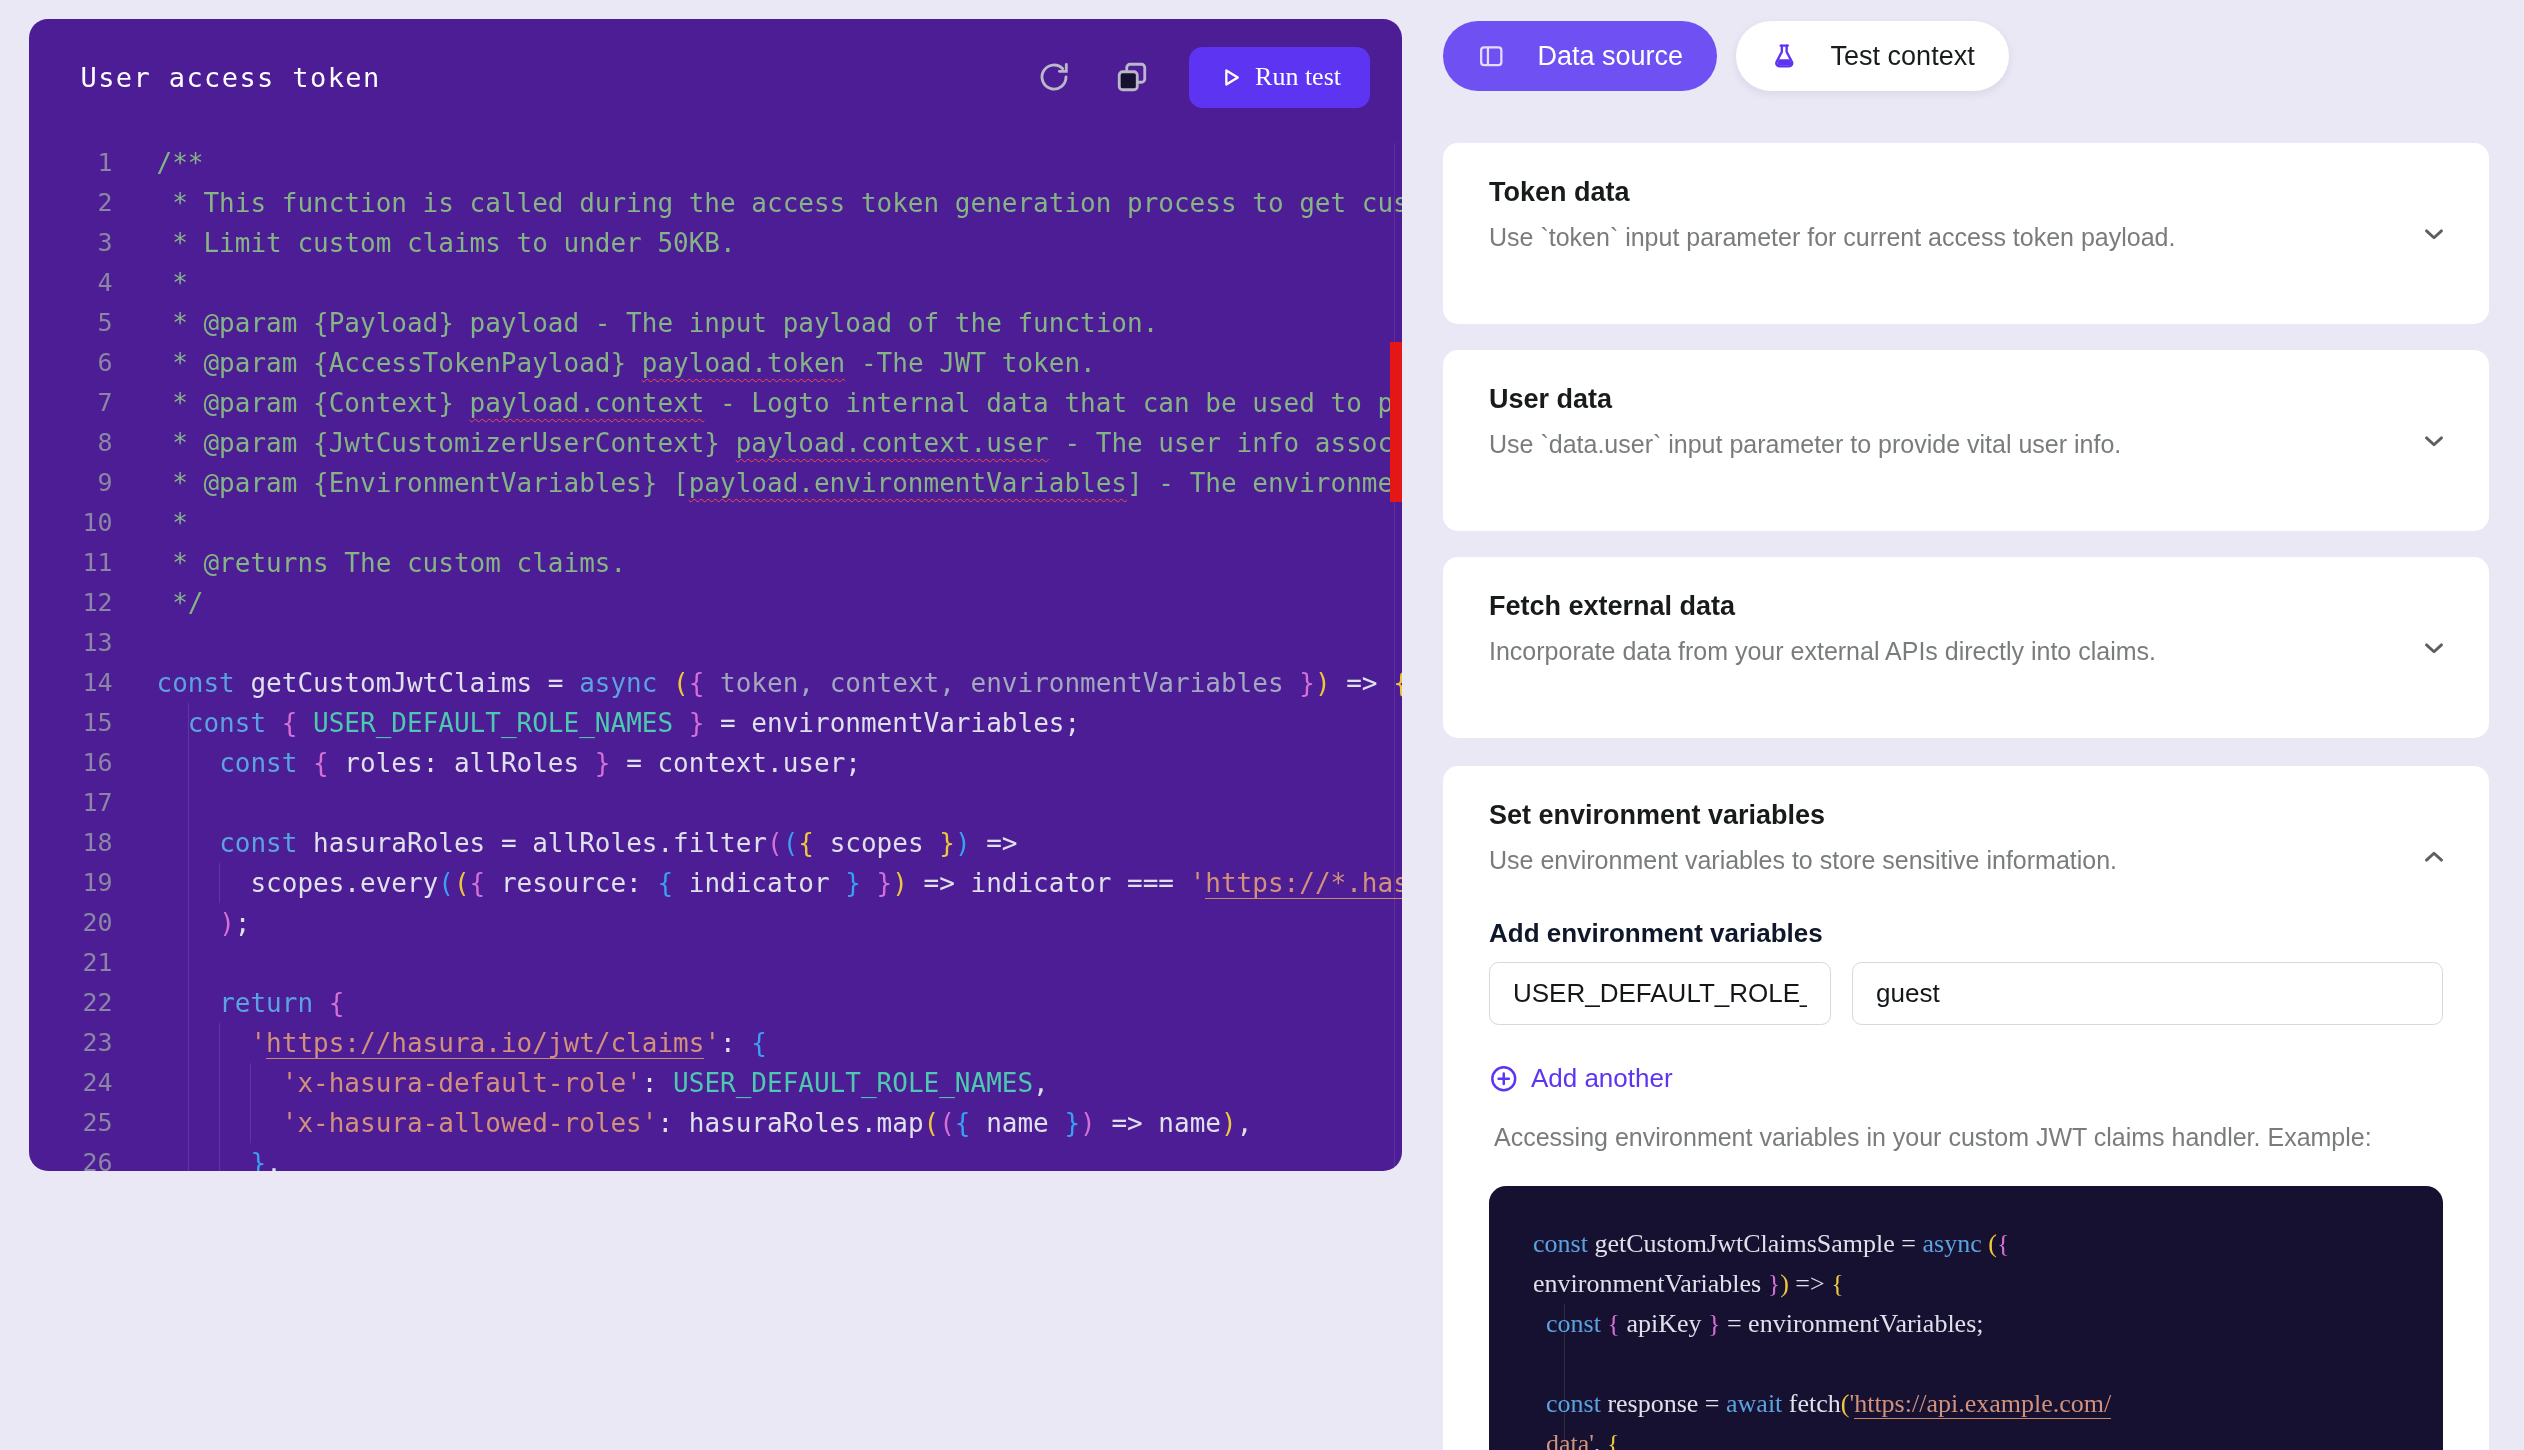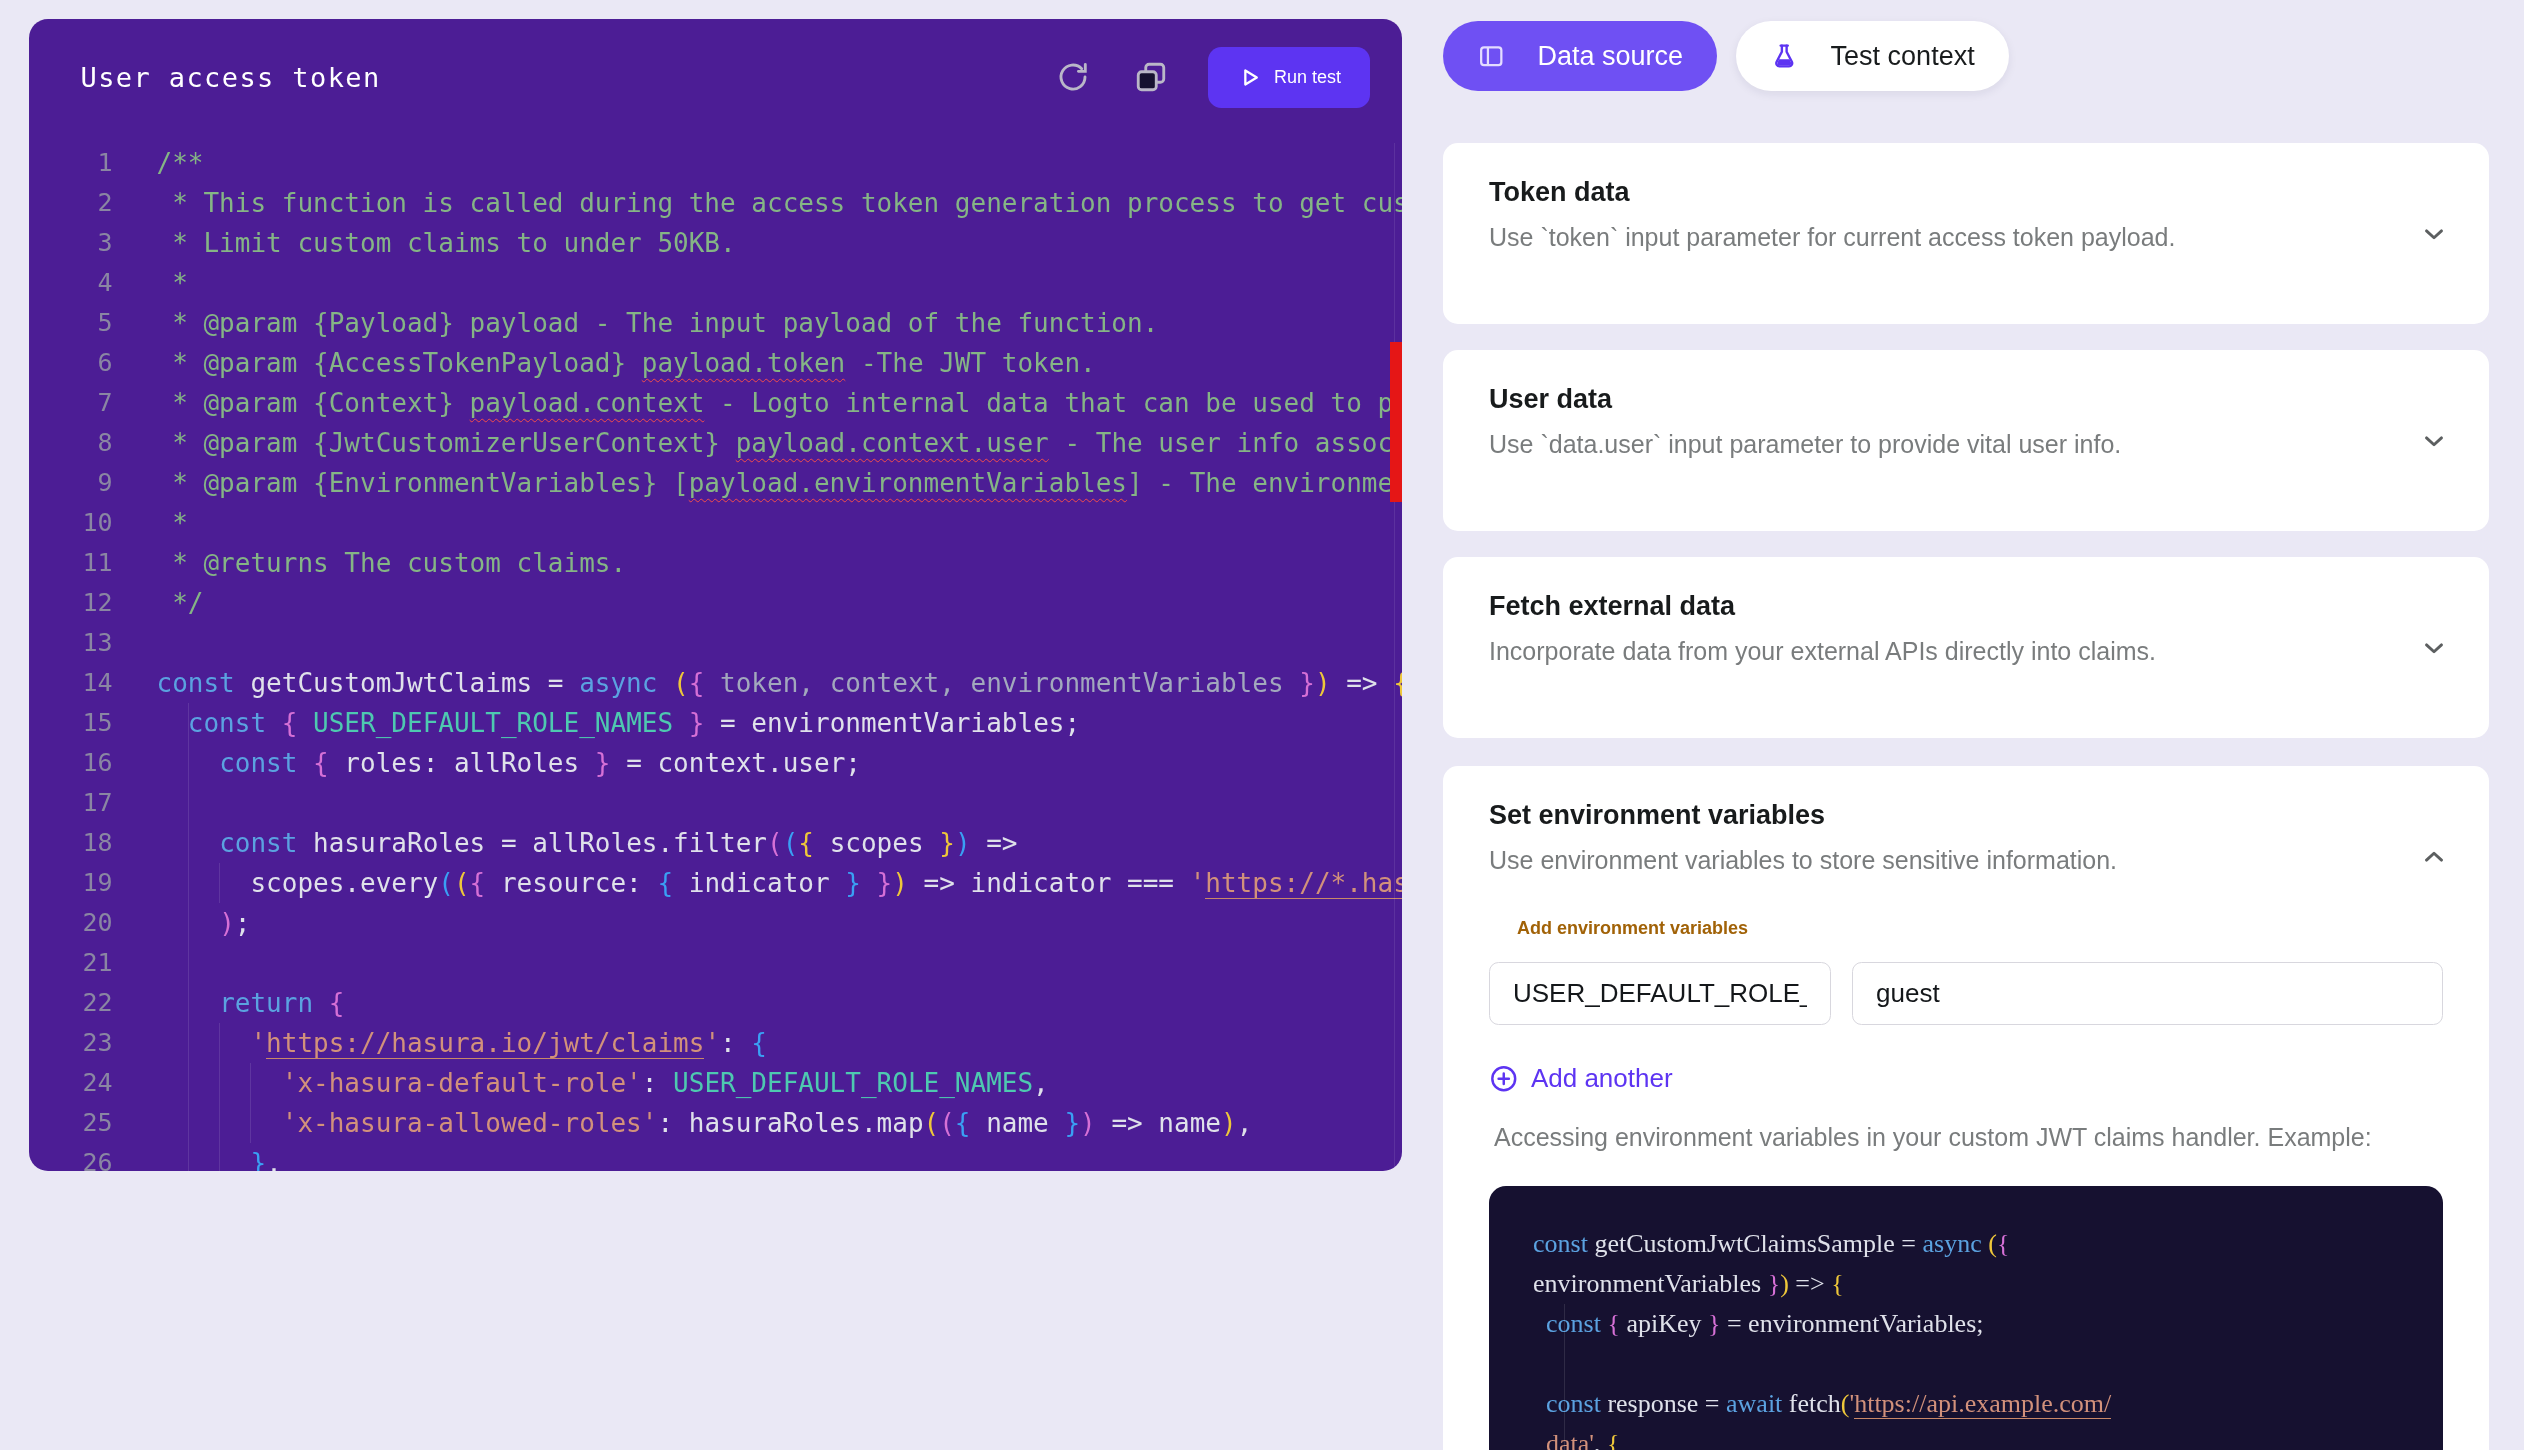--- a/index.html
+++ b/index.html
@@ -12,21 +12,21 @@
             background:#4c1d95; border-radius:19px; overflow:hidden; }
   .editor-header { position:absolute; top:0; left:0; right:0; height:116px;
                    display:flex; align-items:center; padding:0 32px 0 52px; }
   .editor-title { color:#ffffff; font-family:"DejaVu Sans Mono", monospace;
                   font-size:27px; letter-spacing:1.4px; }
   .header-actions { margin-left:auto; display:flex; align-items:center; gap:36px; }
   .icon-btn { width:42px; height:42px; display:flex; align-items:center; justify-content:center;
               background:transparent; border:none; cursor:pointer; }
   .run-btn { display:flex; align-items:center; gap:12.4px; height:61px; padding:0 28.5px;
              background:#5d34f2; border:none; border-radius:13.3px; color:#fff;
-             font-family:Liberation Sans, sans-serif; font-size:18px; font-weight:500; cursor:pointer; }
+             font-family:Liberation Serif, serif; font-size:26px; font-weight:500; cursor:pointer; }
 
   .code { position:absolute; top:124px; left:0; right:0; bottom:0;
           font-family:"DejaVu Sans Mono", monospace; font-size:26px; color:#dfe1ea; }
   .cline { position:relative; height:40px; line-height:40px; white-space:pre; padding-left:128px; }
   .lnum { position:absolute; left:0; top:0; width:84px; text-align:right;
           color:#8a86a3; font-size:25px; }
   .iguide { position:absolute; top:0; bottom:0; width:1px; background:rgba(255,255,255,0.11); }
   .ruler { position:absolute; left:1365px; top:124px; bottom:0; width:1px; background:rgba(255,255,255,0.09); }
   .overview-marker { position:absolute; right:0; top:323px; width:11.4px; height:160px; background:#e51616; }
   .hscroll-thumb { position:absolute; right:0; top:1201px; width:28.5px; height:6.7px; background:#92909c; }
@@ -53,21 +53,21 @@
   .card { position:absolute; left:0; width:1046px; background:#ffffff; border-radius:15px; }
   .card-title { position:absolute; left:46px; top:34px; font-size:27px; font-weight:600; color:#181b1c; }
   .card-desc  { position:absolute; left:46px; top:80px; font-size:25px; color:#797c7d; }
   .card-chevron { position:absolute; right:40px; top:76px; background:none; border:none; cursor:pointer; }
   .chev-up { transform:rotate(180deg); }
   #card-token { top:143px; height:181px; }
   #card-user  { top:350px; height:181px; }
   #card-fetch { top:557px; height:181px; }
   #card-env   { top:766px; height:951px; }
 
-  .env-label { position:absolute; left:46px; top:152px; font-size:18px; font-weight:600; color:#a16207;margin-left:28px; }
+  .env-label { position:absolute; left:46px; top:152px; font-size:26px; font-weight:600; color:#0f172a; }
   .env-inputs { position:absolute; left:46px; right:46px; top:196px; display:flex; gap:21px; }
   .env-input { height:63px; border:1.5px solid #d8d7de; border-radius:9.5px;
                font-family:"Liberation Sans", sans-serif; font-size:26px; color:#14171a;
                padding:0 23px; background:#fff; outline:none; }
   .env-key { width:342px; flex:none; }
   .env-val { flex:1; }
   .add-another { position:absolute; left:46px; top:297px; display:flex; align-items:center; gap:12.4px;
                  background:none; border:none; color:#5d34f2; font-size:26px; font-weight:500;
                  font-family:"Liberation Sans", sans-serif; cursor:pointer; }
   .env-caption { position:absolute; left:51px; top:357px; font-size:25px; color:#797c7d; }

